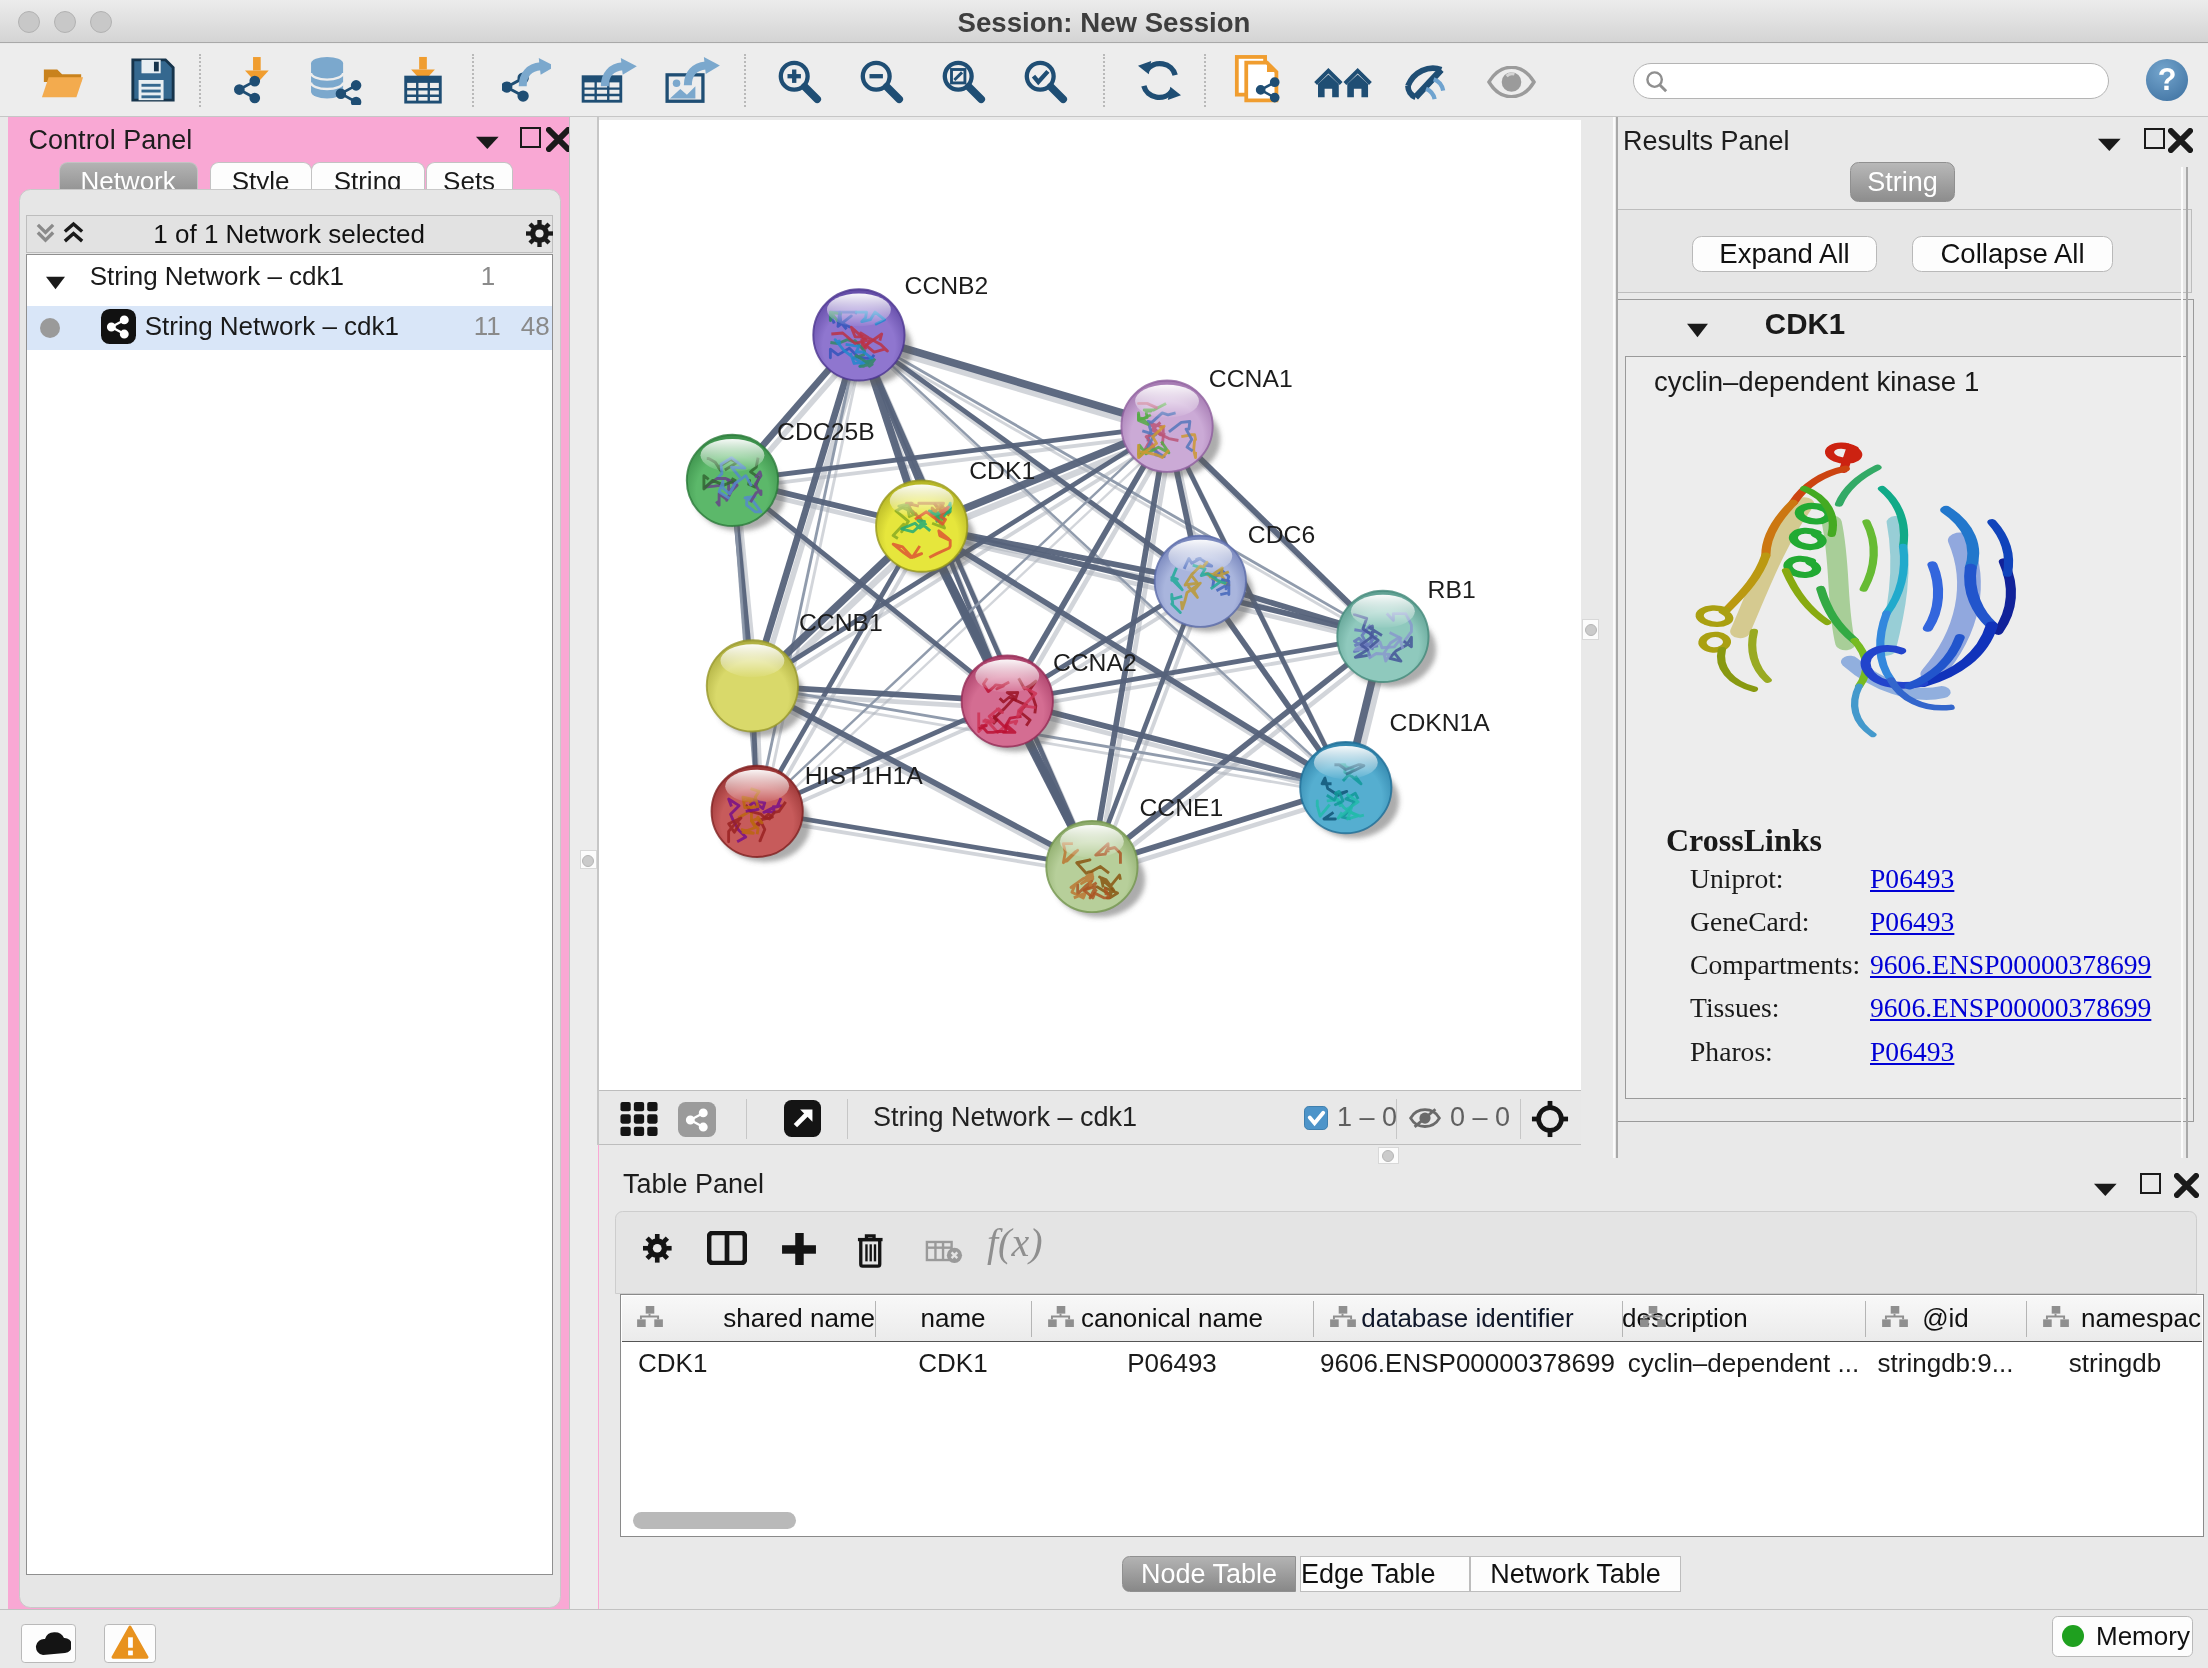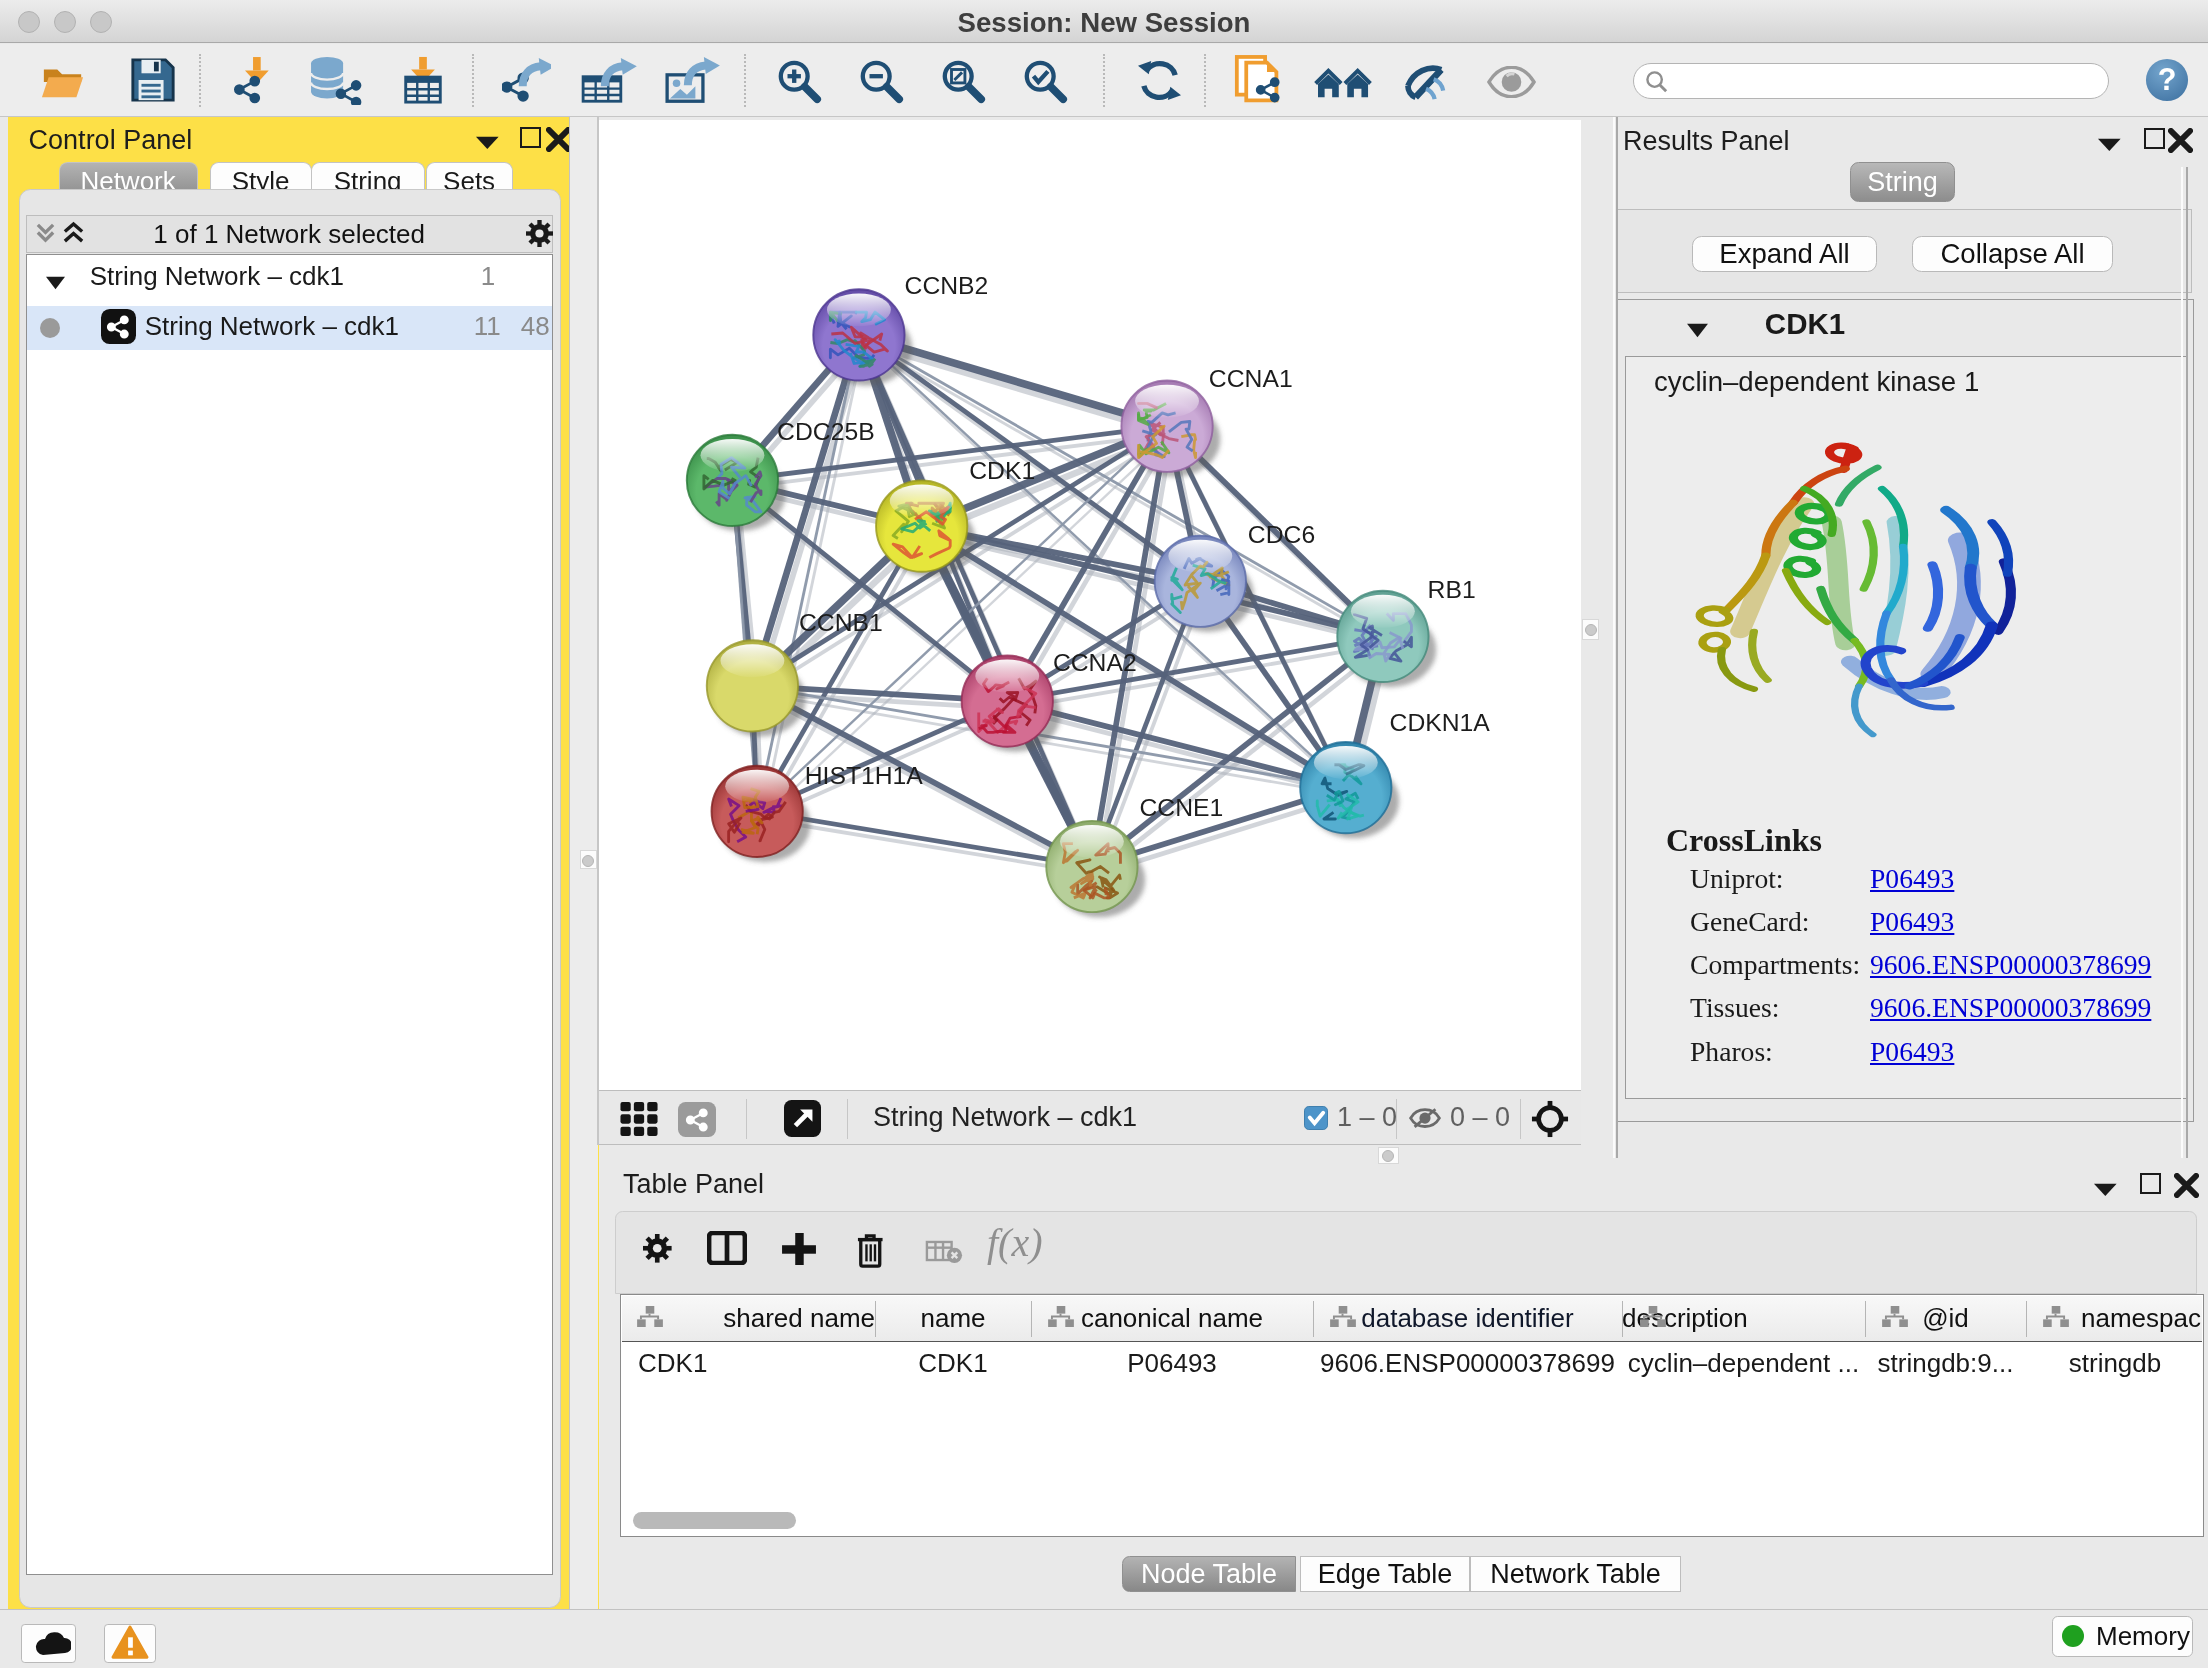--- a/index.html
+++ b/index.html
@@ -2,21 +2,21 @@
 <html style="font-size:15px"><head><meta charset="utf-8"><style>
 *{margin:0;padding:0;box-sizing:border-box}
 html,body{width:2208px;height:1668px;overflow:hidden;background:#e9e9e9;font-family:"Liberation Sans",sans-serif;color:#1a1a1a;}
 .abs{position:absolute}
 #titlebar{position:absolute;left:0;top:0;width:2208px;height:43px;background:linear-gradient(#ececec,#d4d4d4);border-bottom:1px solid #a9a9a9}
 .light{position:absolute;top:11.4px;width:22px;height:22px;border-radius:50%;background:#c8c8c8;border:1px solid #b2b2b2}
 #wtitle{position:absolute;top:6.7px;left:0;width:100%;text-align:center;font-size:27.6px;font-weight:700;color:#3e3e3e}
 #toolbar{position:absolute;left:0;top:44px;width:2208px;height:73px;background:#ededed;border-bottom:1px solid #c6c6c6}
 .vsep{position:absolute;top:9.5px;height:53px;width:0;border-left:2.9px dotted #b9b9b9}
 #searchbox{position:absolute;left:1633px;top:19px;width:476px;height:36px;background:#fff;border:1.9px solid #b4b4b4;border-radius:18px}
-#cpanel{position:absolute;left:7.6px;top:117px;width:591px;height:1492px;background:#fde047}
+#cpanel{position:absolute;left:7.6px;top:117px;width:591px;height:1492px;background:#f9a8d4}
 .ptitle{font-size:27px;color:#1d1d1d}
 .tab{position:absolute;top:0;height:39px;background:#fdfdfd;border:1px solid #c3c3c3;border-bottom:none;border-radius:8.6px 8.6px 0 0;text-align:center;font-size:26px;line-height:37px}
 .tabsel{background:linear-gradient(#b3b3b3,#888);color:#fff}
 #groupbox{position:absolute;left:11.4px;top:72px;width:542px;height:1419px;background:#e6e6e6;border:1.9px solid #c9c9c9;border-radius:11.4px}
 #selbar{position:absolute;left:5.7px;top:25px;width:527px;height:38px;background:#e2e2e2;border:1px solid #bdbdbd;font-size:26px;text-align:center;line-height:36px;color:#111}
 #treebox{position:absolute;left:5.7px;top:64px;width:527px;height:1321px;background:#fff;border:1px solid #8f8f8f}
 #netview{position:absolute;left:599px;top:120px;width:982px;height:970px;background:#fff}
 #netbar{position:absolute;left:599px;top:1090px;width:982px;height:55px;background:#e8e8e8;border-top:1px solid #bdbdbd;border-bottom:1px solid #bdbdbd}
 #rpanel{position:absolute;left:1596px;top:117px;width:613px;height:1041px;background:#e9e9e9}
 #tpanel{position:absolute;left:599px;top:1158px;width:1609px;height:451px;background:#e9e9e9}
@@ -832,21 +832,21 @@
     <div style="position:absolute;left:1427px;top:143px;width:1px;height:36px;background:#b5b5b5"></div>
     <div style="position:absolute;left:39px;top:190px;font-size:26px">CDK1</div>
     <div style="position:absolute;left:276px;top:190px;width:156px;text-align:center;font-size:26px">CDK1</div>
     <div style="position:absolute;left:432px;top:190px;width:282px;text-align:center;font-size:26px">P06493</div>
     <div style="position:absolute;left:714px;top:190px;width:309px;text-align:center;font-size:26px">9606.ENSP00000378699</div>
     <div style="position:absolute;left:1023px;top:190px;width:243px;text-align:center;font-size:26px">cyclin–dependent ...</div>
     <div style="position:absolute;left:1266px;top:190px;width:161px;text-align:center;font-size:26px">stringdb:9...</div>
     <div style="position:absolute;left:1427px;top:190px;width:178px;text-align:center;font-size:26px">stringdb</div>
     <div style="position:absolute;left:34px;top:354px;width:163px;height:17px;background:#b9b9b9;border-radius:8.6px"></div>
     <div style="position:absolute;left:523px;top:398px;width:174px;height:36px;background:linear-gradient(#b3b3b3,#888);border:1px solid #909090;border-radius:7.6px 0 0 7.6px;color:#fff;text-align:center;font-size:27px;line-height:34px">Node Table</div>
-    <div style="position:absolute;left:701px;top:398px;width:170px;height:36px;background:#fdfdfd;border:1px solid #bdbdbd;color:#111;text-align:center;font-size:27px;line-height:34px">Edge Table</div>
+    <div style="position:absolute;left:701px;top:398px;width:170px;height:36px;background:#fdfdfd;border:1px solid #bdbdbd;color:#111;font-size:27px;line-height:34px">Edge Table</div>
     <div style="position:absolute;left:871px;top:398px;width:211px;height:36px;background:#fdfdfd;border:1px solid #bdbdbd;color:#111;text-align:center;font-size:27px;line-height:34px">Network Table</div>
   </div>
 <div id="statusbar">
     <div class="btn" style="left:21px;top:14.3px;width:55px;height:39px;border-radius:3.8px"></div>
     <svg style="position:absolute;left:28.5px;top:19px" width="42" height="30" viewBox="0 0 40 30">
       <path d="M13 26 a8 8 0 0 1 2 -16 a10 9 0 0 1 19 -1 a7 7 0 0 1 1 15 z" fill="#141414"></path>
     </svg>
     <div class="btn" style="left:104px;top:14.3px;width:52px;height:39px;border-radius:3.8px"></div>
     <svg style="position:absolute;left:111px;top:15px" width="38" height="36" viewBox="0 0 40 38">
       <path d="M20 2 L38 34 H2 Z" fill="#e8921e" stroke="#e8921e" stroke-width="3" stroke-linejoin="round"></path>

